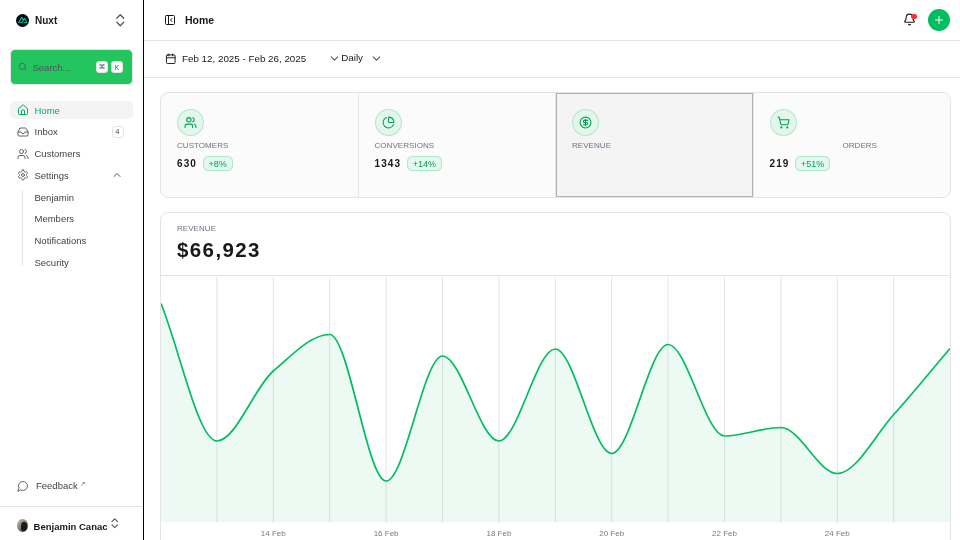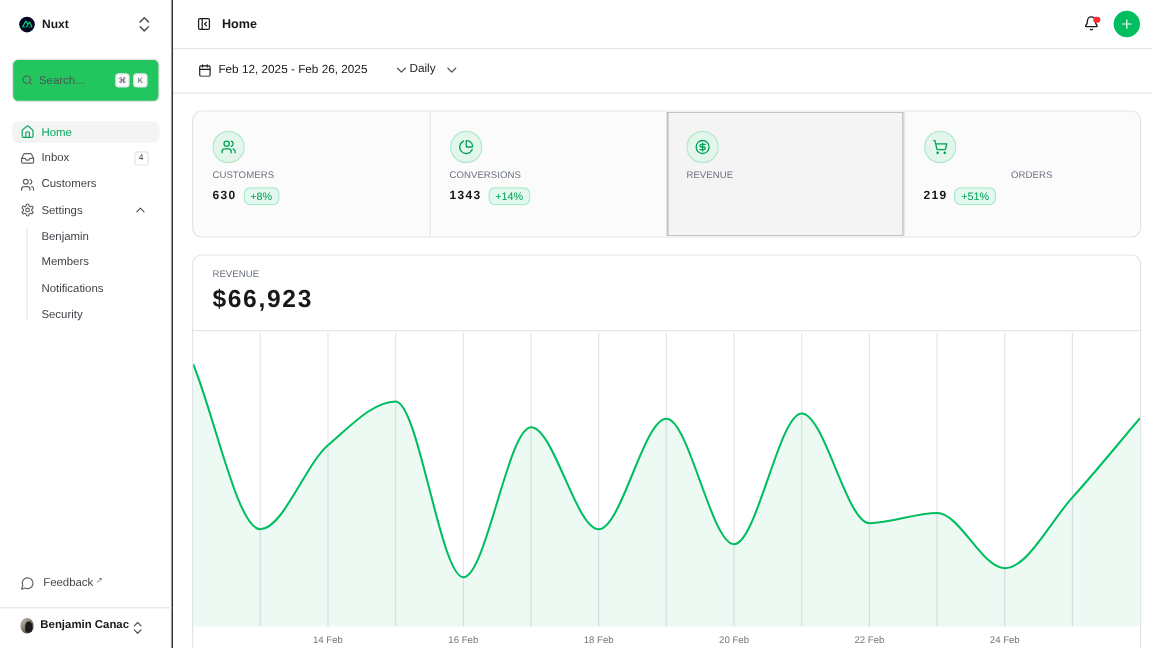--- a/index.html
+++ b/index.html
@@ -38,21 +38,21 @@
 .si { display:flex; align-items:center; height:18px; margin-bottom:3.8px; color:#3f3f46;
   font-size:9.5px; font-weight:500; }
 
 .side-bottom { margin-top:auto; padding:0 10px 4px 10px; }
 .bi { display:flex; align-items:flex-start; height:18px; margin-bottom:4px; padding:0 7px;
   color:#3f3f46; font-size:9.5px; font-weight:500; }
 .bi svg.ic { margin-right:7px; }
 .ext { font-size:7px; color:#71717a; margin-left:2px; margin-bottom:6px; }
 .user-row { border-top:1px solid #e4e4e7; height:34px; display:flex; align-items:center;
   padding:0 10px 0 10px; }
-.user-row .uin { display:flex; align-items:flex-start; padding:0 7px; width:100%; }
+.user-row .uin { display:flex; align-items:flex-end; padding:0 7px; width:100%; }
 .avatar { width:13px; height:13px; border-radius:50%; background:linear-gradient(135deg,#c8c2b8 0%,#8a8377 45%,#2a2623 100%); position:relative; overflow:hidden; }
 .avatar:after { content:""; position:absolute; left:3.5px; top:3px; width:6px; height:9px;
   background:#1d1a17; border-radius:45% 45% 30% 30%; }
 .uname { font-size:9.5px; font-weight:700; color:#18181b; margin-left:6px; white-space:nowrap; }
 
 
 main { flex:1; display:flex; flex-direction:column; background:#fff; }
 header { height:40.5px; border-bottom:1px solid #e4e4e7; display:flex; align-items:center;
   padding:0 10px 0 20px; }
 .title { font-size:10.5px; font-weight:700; color:#18181b; margin-left:9px; }

